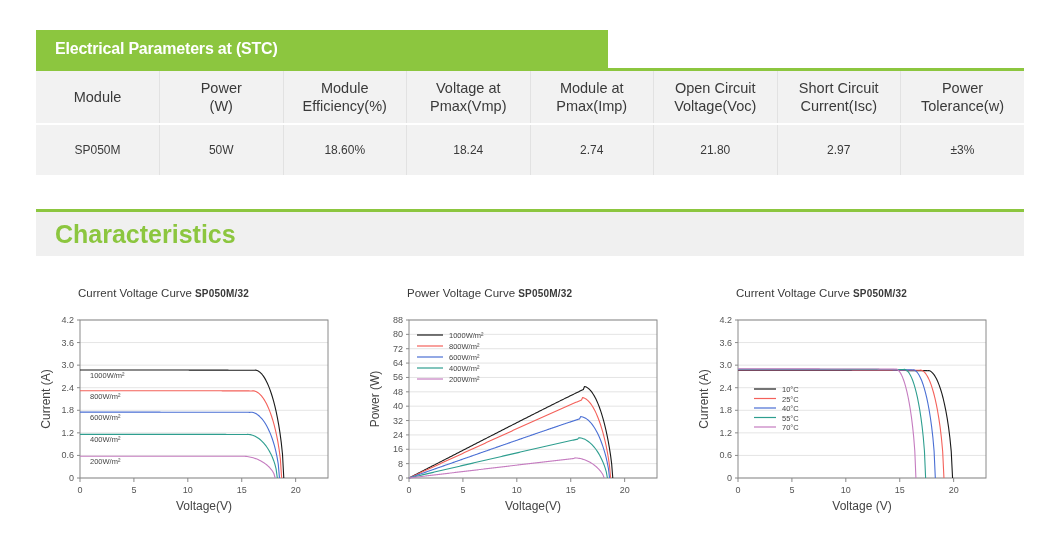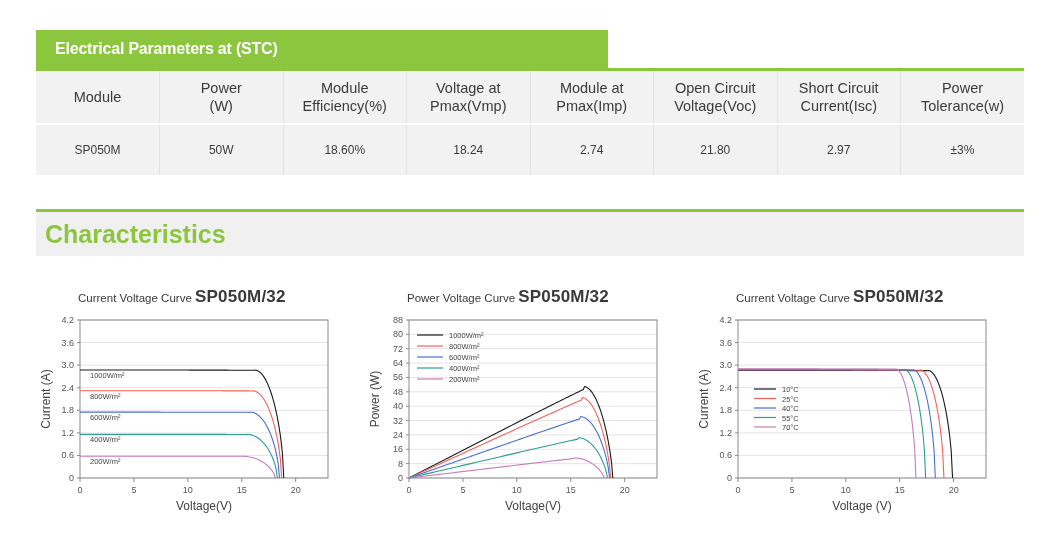--- a/index.html
+++ b/index.html
@@ -82,21 +82,21 @@
     top: 209px;
     width: 988px;
   }
   .char-band {
     width: 988px;
     height: 44px;
     background: #f0f0f0;
     display: flex;
     align-items: center;
     box-sizing: border-box;
-    padding-left: 9px;
+    padding-left: 19px;
   }
   .char-band .char-text {
     color: #8CC63F;
     font-size: 25px;
     font-weight: bold;
     line-height: 1;
   }
 
   
   .charts-row {
@@ -113,21 +113,21 @@
   }
   .chart-caption {
     font-size: 11.5px;
     color: #3a3a3a;
     margin-left: 42px;
     white-space: nowrap;
     line-height: 1;
     height: 14px;
   }
   .chart-caption .caption-model {
-    font-size: 17px;
+    font-size: 10px;
     font-weight: bold;
     letter-spacing: 0.2px;
   }
   .chart-svg-wrap {
     margin-top: 10px;
   }
   svg { display: block; }
   text {
     font-family: "Liberation Sans", sans-serif;
     fill: #444444;

